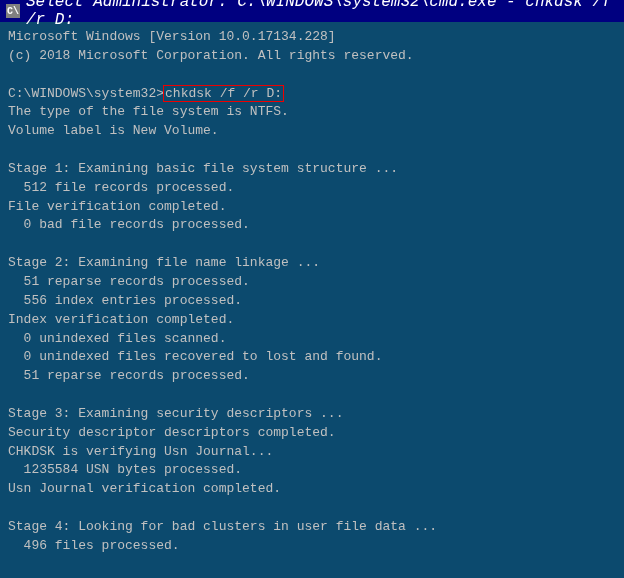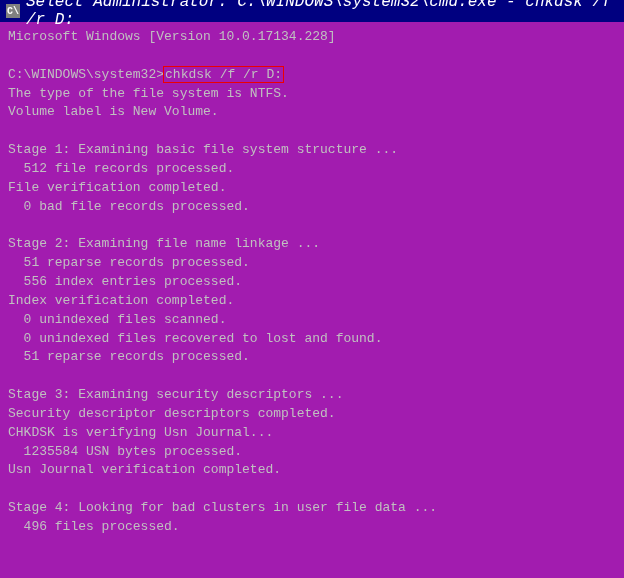--- a/index.html
+++ b/index.html
@@ -41,21 +41,21 @@
       font-weight: bold;
     }
 
     .title-bar-text {
       flex: 1;
       font-size: 16px;
       font-style: italic;
     }
 
     .terminal-body {
-      background: #a21caf;
+      background: #0c4a6e;
       padding: 6px 8px;
       color: #c0c0c0;
       line-height: 1.45;
       height: calc(578px - 22px);
       overflow: hidden;
     }
 
     .line {
       white-space: pre;
       display: block;
@@ -77,20 +77,21 @@
 <body>
 
 <div class="title-bar">
   <span class="title-bar-icon">C\</span>
   <span class="title-bar-text">Select Administrator: C:\WINDOWS\system32\cmd.exe - chkdsk /f /r D:</span>
 </div>
 
 <div class="terminal-body">
 
   <span class="line">Microsoft Windows [Version 10.0.17134.228]</span>
+  <span class="line">(c) 2018 Microsoft Corporation. All rights reserved.</span>
   <span class="empty-line"></span>
 
   <span class="line">C:\WINDOWS\system32&gt;<span class="cmd-box">chkdsk /f /r D:</span></span>
 
   <span class="line">The type of the file system is NTFS.</span>
   <span class="line">Volume label is New Volume.</span>
   <span class="empty-line"></span>
 
   <span class="line">Stage 1: Examining basic file system structure ...</span>
   <span class="line">  512 file records processed.</span>

